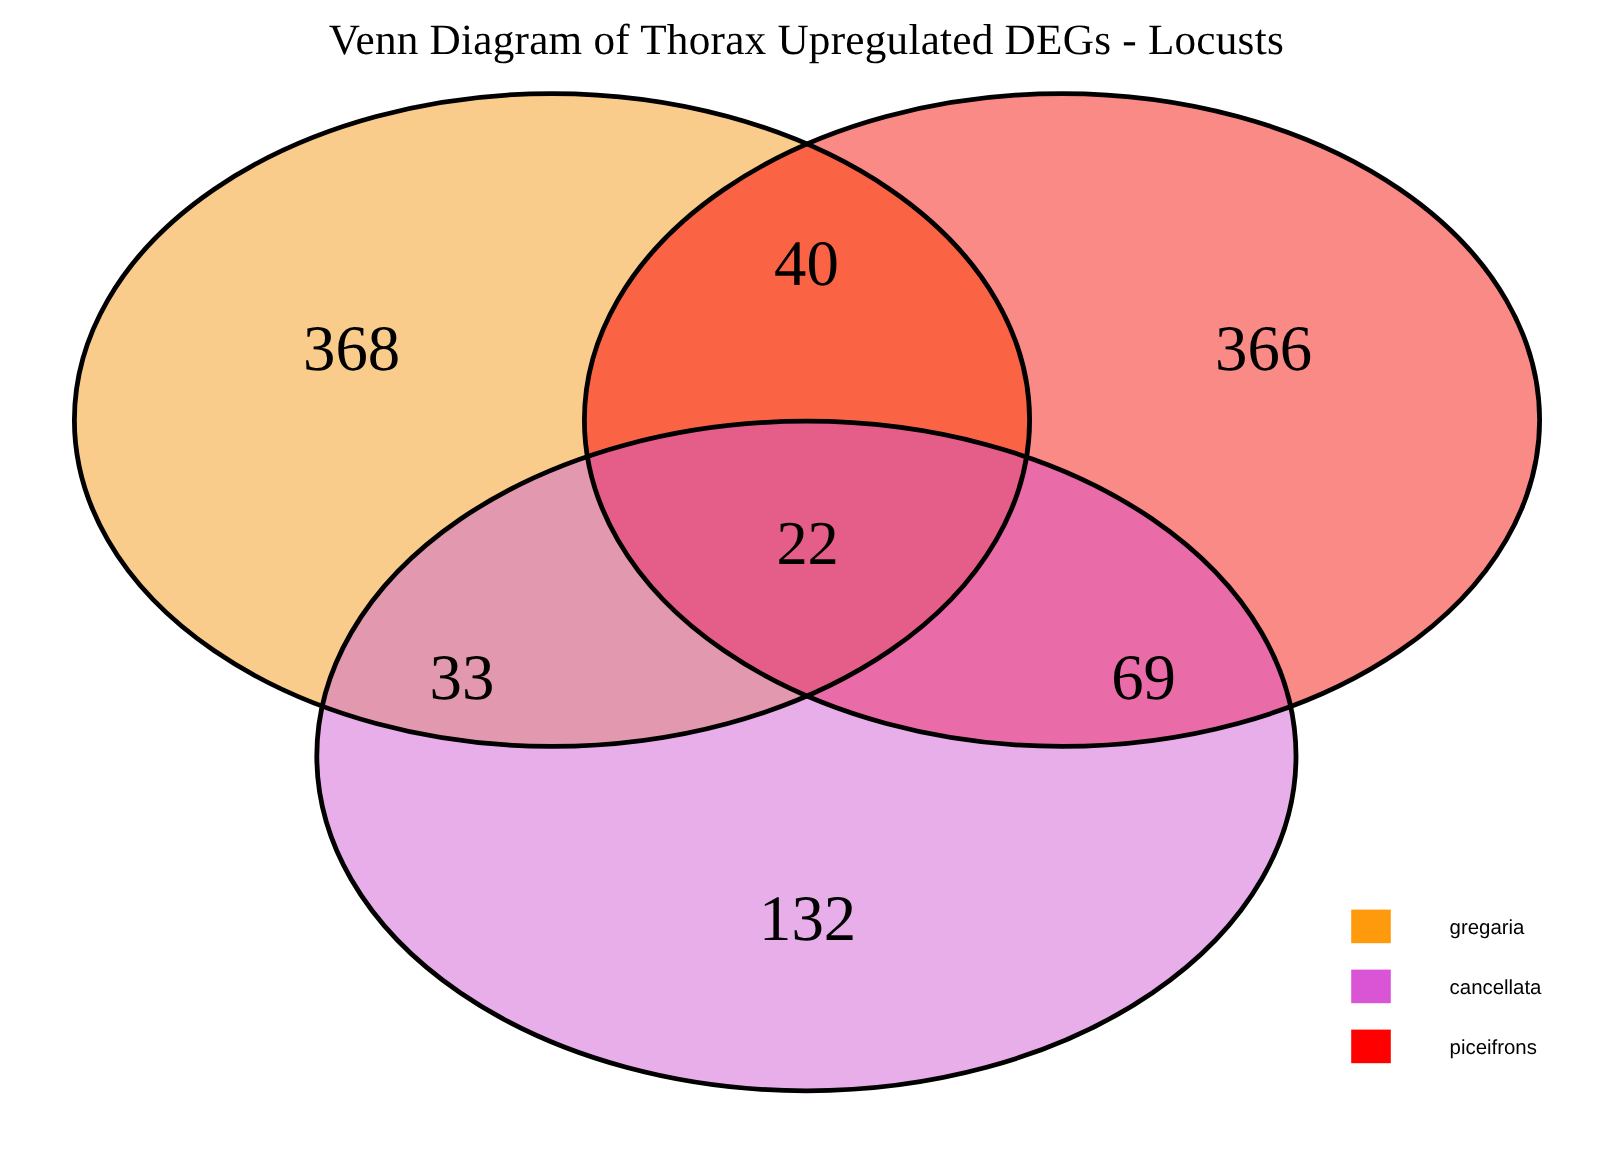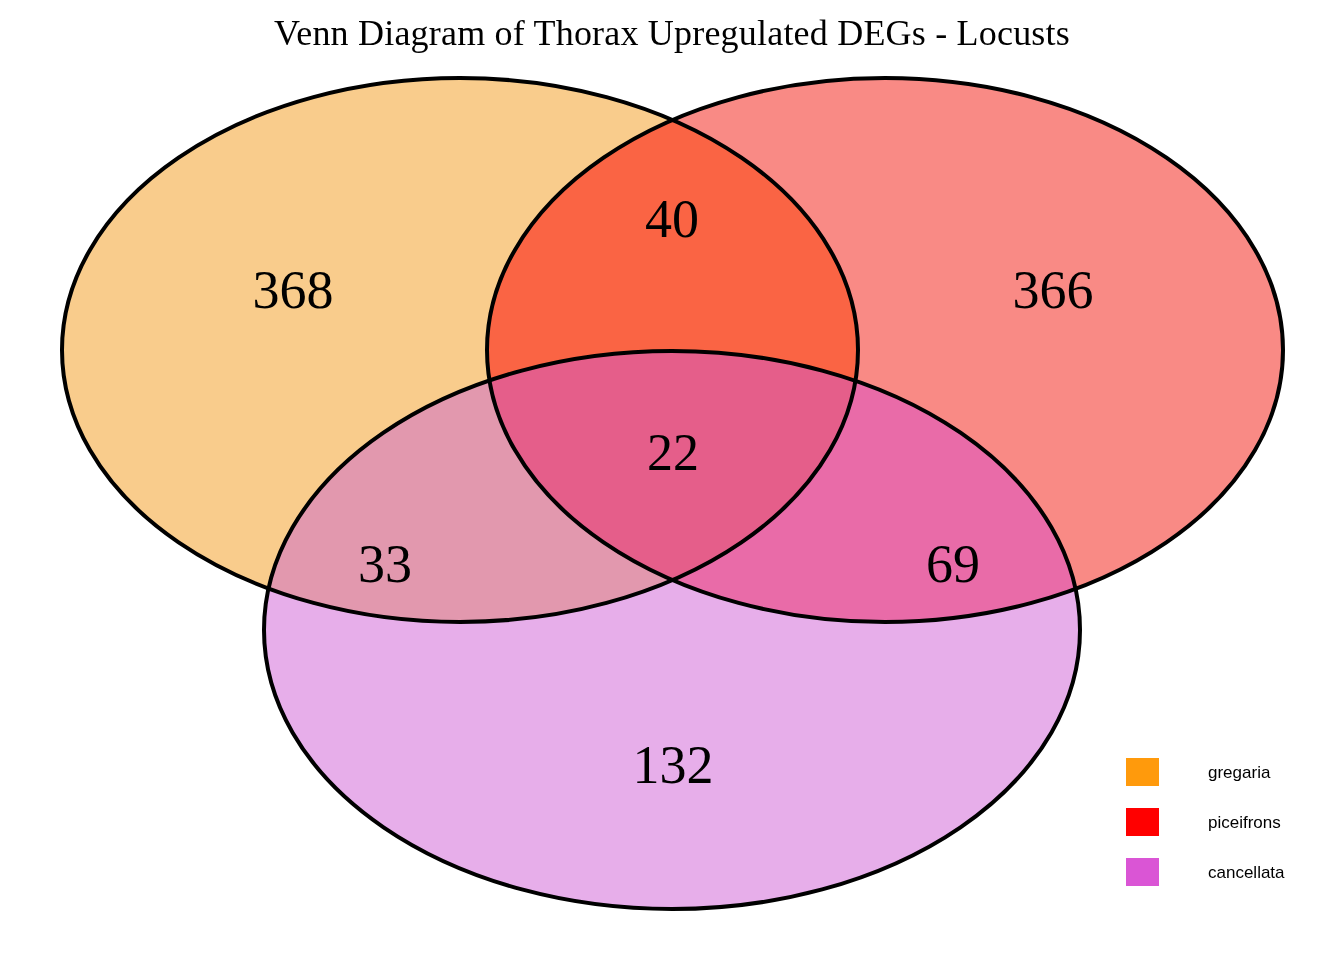--- a/index.html
+++ b/index.html
@@ -148,23 +148,23 @@
   </svg>
 
   <div class="legend">
 
     <div class="legend-row">
       <span class="legend-swatch" style="background-color: rgb(255, 154, 12);"></span>
       <span class="legend-label">gregaria</span>
     </div>
 
     <div class="legend-row">
-      <span class="legend-swatch" style="background-color: rgb(255, 0, 0);"></span>
-      <span class="legend-label">piceifrons</span>
+      <span class="legend-swatch" style="background-color: rgb(218, 85, 213);"></span>
+      <span class="legend-label">cancellata</span>
     </div>
 
     <div class="legend-row">
-      <span class="legend-swatch" style="background-color: rgb(218, 85, 213);"></span>
-      <span class="legend-label">cancellata</span>
+      <span class="legend-swatch" style="background-color: rgb(255, 0, 0);"></span>
+      <span class="legend-label">piceifrons</span>
     </div>
   </div>
 
 </div>
 
 </body></html>

